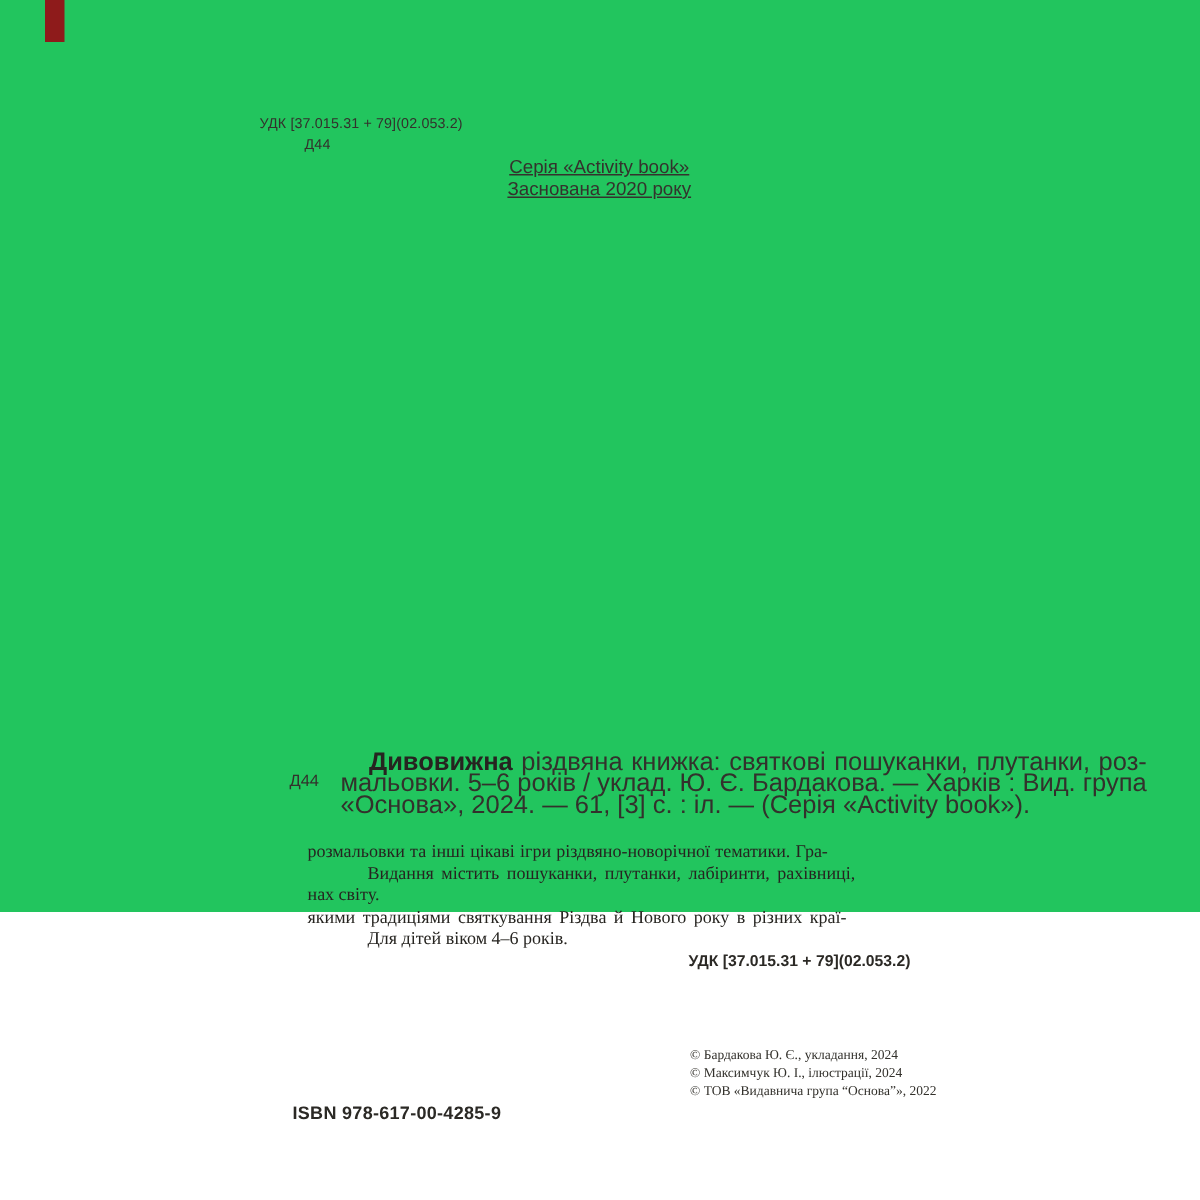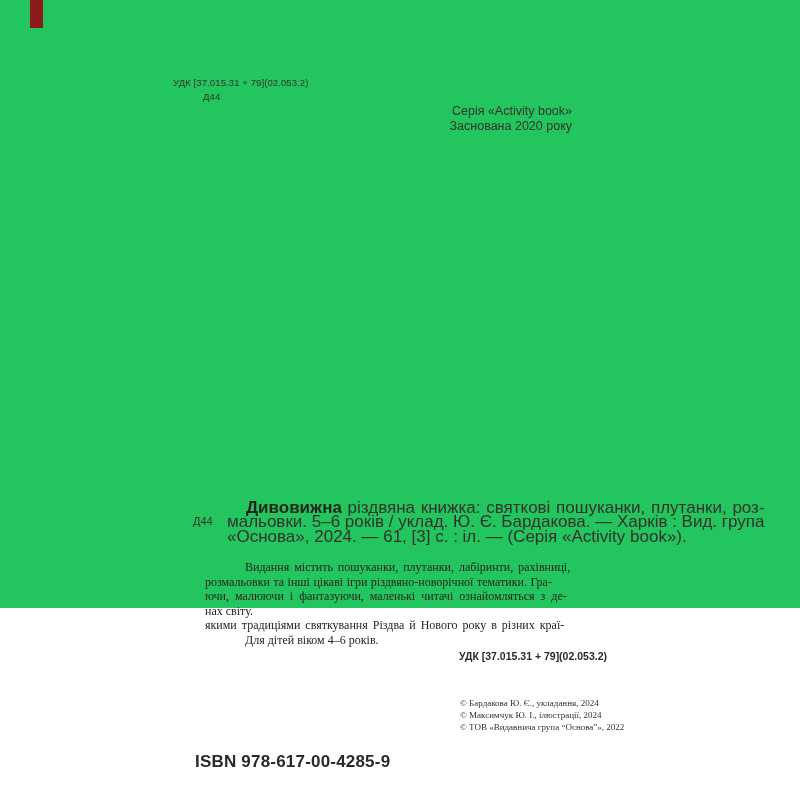--- a/index.html
+++ b/index.html
@@ -35,24 +35,25 @@
     line-height: 13.5px;
     color: #33312c;
     letter-spacing: 0.1px;
   }
   .udc-top .sign { padding-left: 30px; }
 
   
   .series {
     left: 227px; top: 104px;
     width: 345px;
-    text-align: right;
+    text-align: center;
     font-size: 12.5px;
     line-height: 14.8px;
     color: #34322d;
+    text-decoration: underline;
   }
 
   
   .card-sign {
     left: 193px; top: 515px;
     font-size: 11px;
     color: #33312c;
   }
   .card {
     left: 227px; top: 501px;
@@ -83,23 +84,23 @@
     font-family: "Liberation Sans", sans-serif;
     font-weight: bold;
     font-size: 10.5px;
     text-align: right;
     color: #2b2925;
     padding-top: 1px;
   }
 
   
   .isbn-footer {
-    left: 195px; top: 752px;
+    left: 195px; top: 735px;
     font-weight: bold;
-    font-size: 17px;
+    font-size: 12px;
     letter-spacing: 0.2px;
     color: #2b2925;
   }
   .copyrights {
     left: 460px; top: 697px;
     font-family: "Liberation Serif", serif;
     font-size: 9px;
     line-height: 12.2px;
     color: #33312c;
   }
@@ -123,23 +124,22 @@
 
   <div class="abs card-sign nowrap">Д44</div>
 
   <div class="abs card">
     <div class="nowrap indent l1"><span class="bold">Дивовижна</span><span> різдвяна книжка: святкові пошуканки, плутанки, роз-</span></div>
     <div class="nowrap">мальовки. 5–6 років / уклад. Ю. Є. Бардакова. — Харків : Вид. група</div>
     <div class="nowrap">«Основа», 2024. — 61, [3] с. : іл. — (Серія «Activity book»).</div>
   </div>
 
   <div class="abs annotation">
+    <div class="nowrap w2">розмальовки та інші цікаві ігри різдвяно-новорічної тематики. Гра-</div>
     <div class="nowrap indent w1">Видання містить пошуканки, плутанки, лабіринти, рахівниці,</div>
-    <div class="nowrap w2">розмальовки та інші цікаві ігри різдвяно-новорічної тематики. Гра-</div>
-    <div class="nowrap w3">ючи, малюючи і фантазуючи, маленькі читачі ознайомляться з де-</div>
     <div class="nowrap">нах світу.</div>
     <div class="nowrap w4">якими традиціями святкування Різдва й Нового року в різних краї-</div>
     <div class="nowrap indent">Для дітей віком 4–6 років.</div>
     <div class="nowrap udc-bottom">УДК [37.015.31 + 79](02.053.2)</div>
   </div>
 
   <div class="abs isbn-footer nowrap">ISBN 978-617-00-4285-9</div>
 
   <div class="abs copyrights">
     <div class="nowrap">© Бардакова Ю. Є., укладання, 2024</div>

